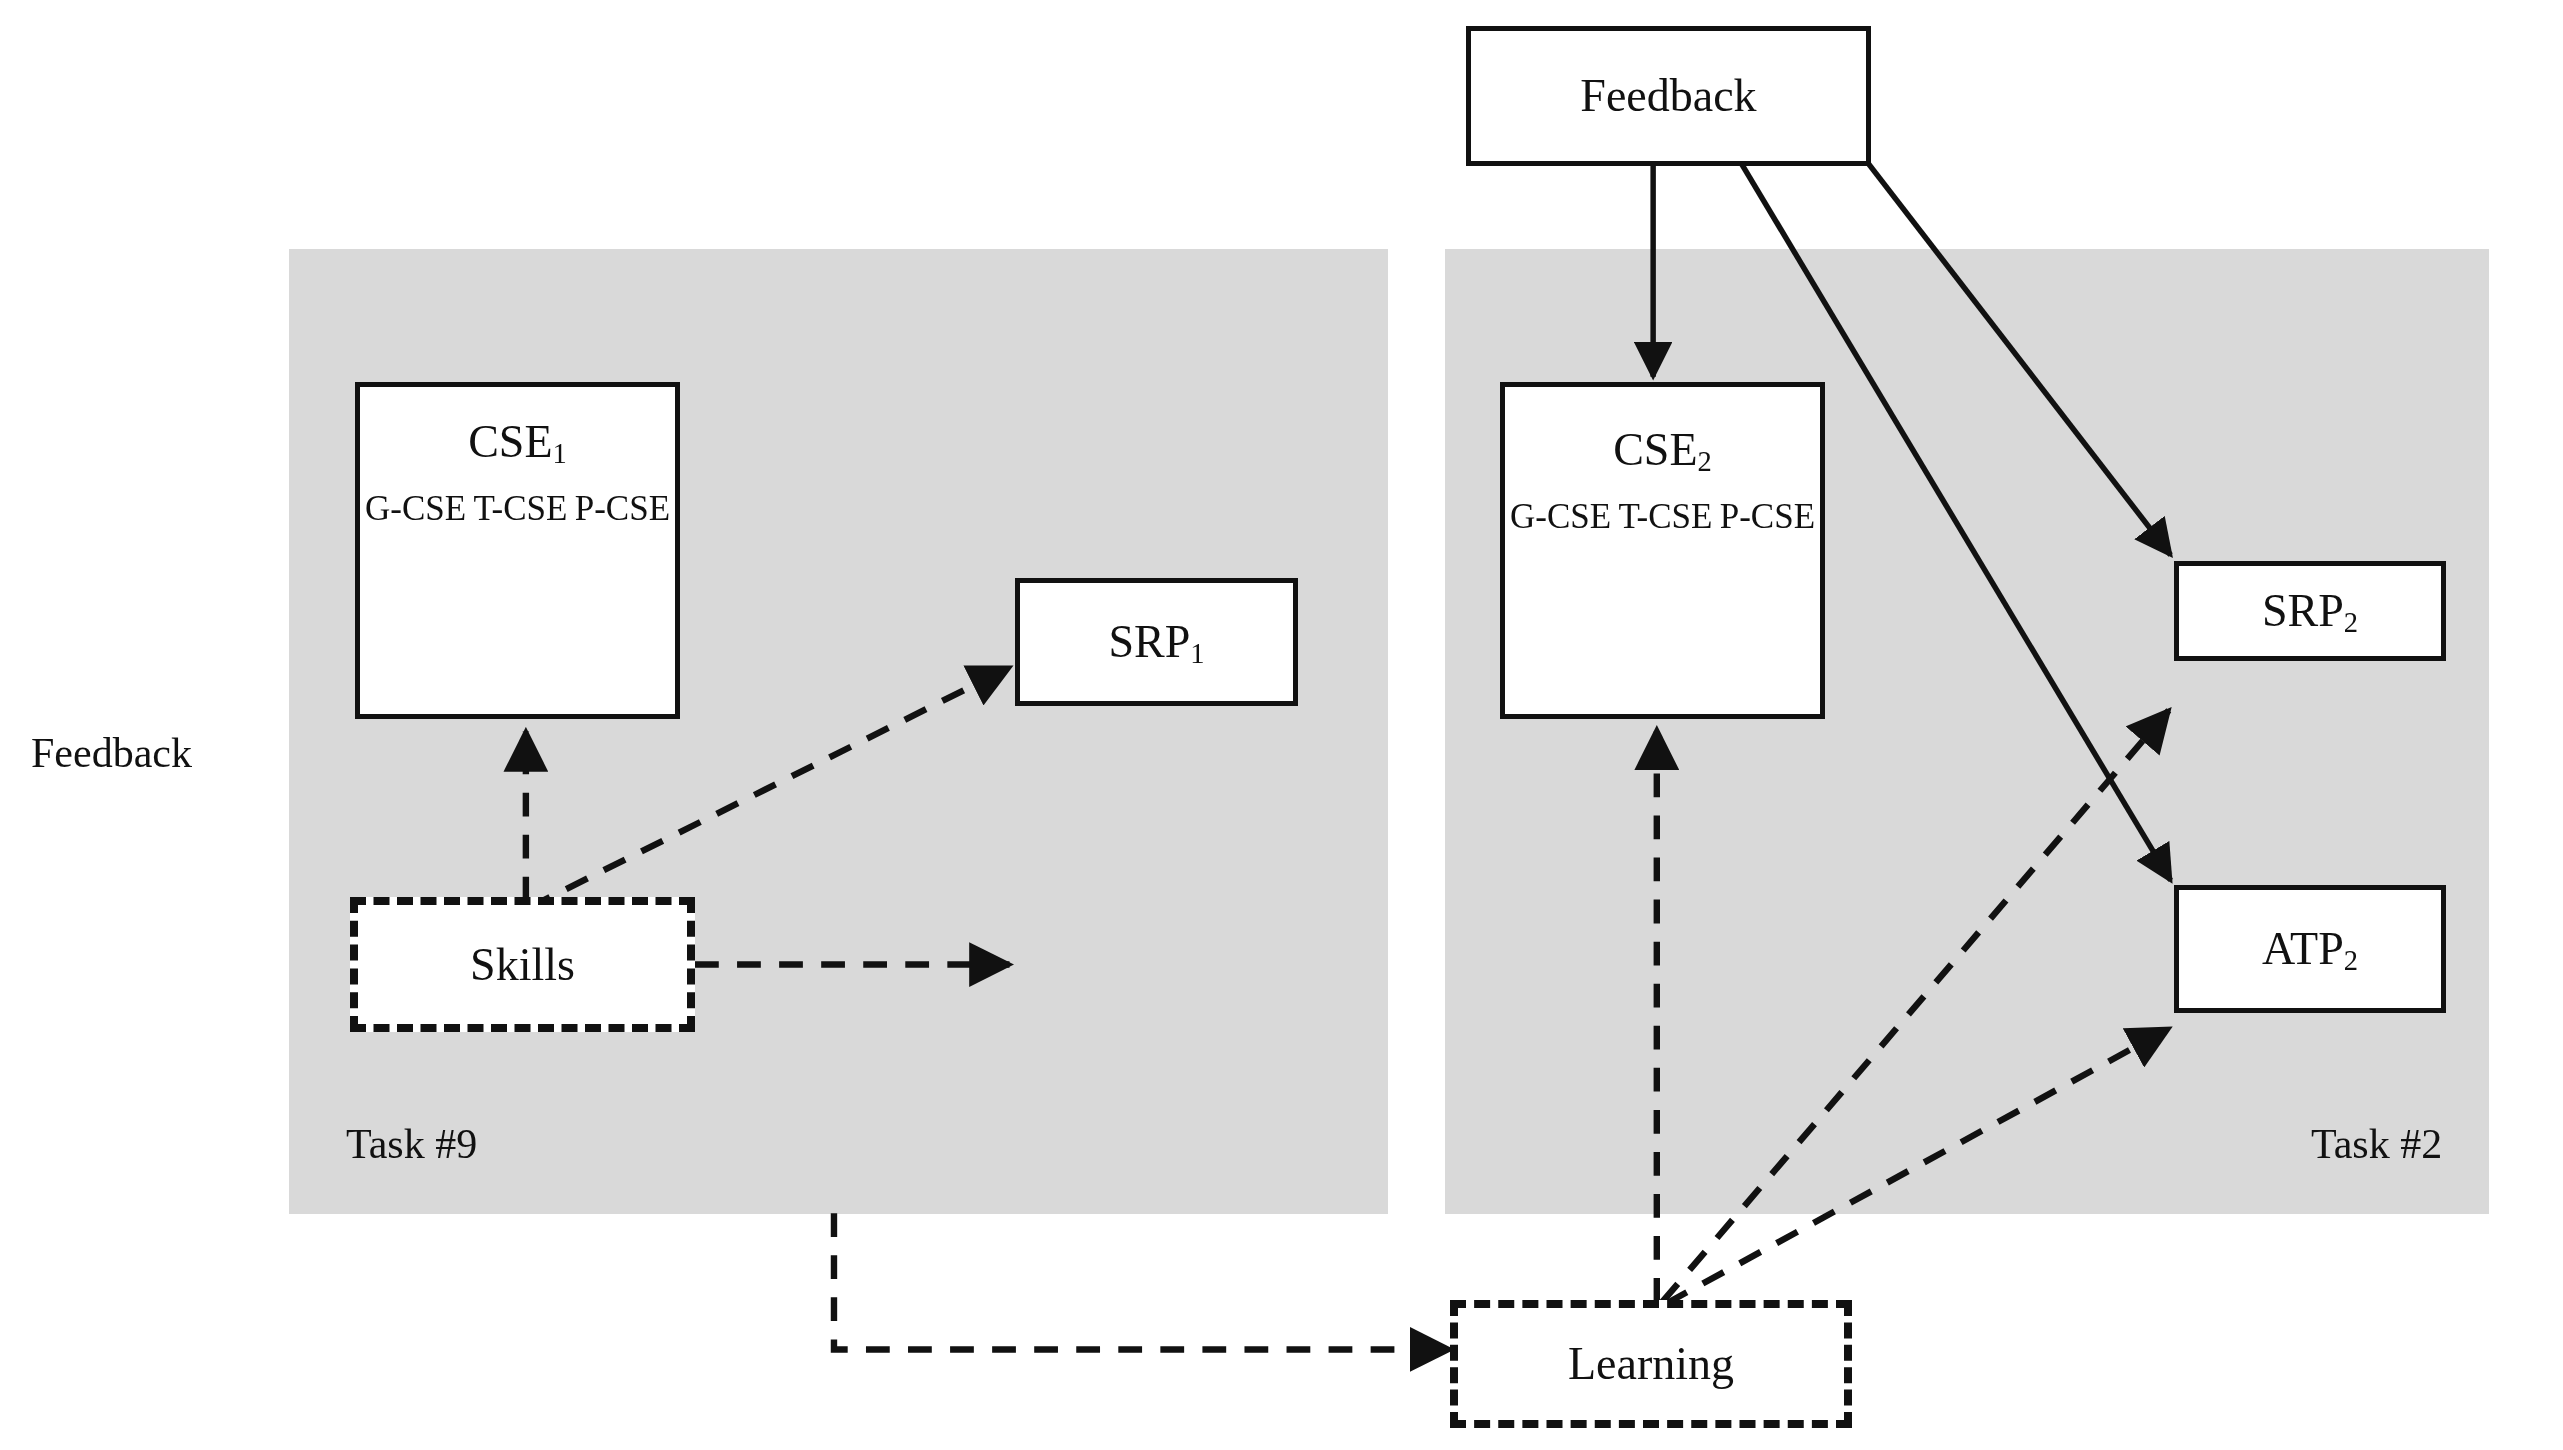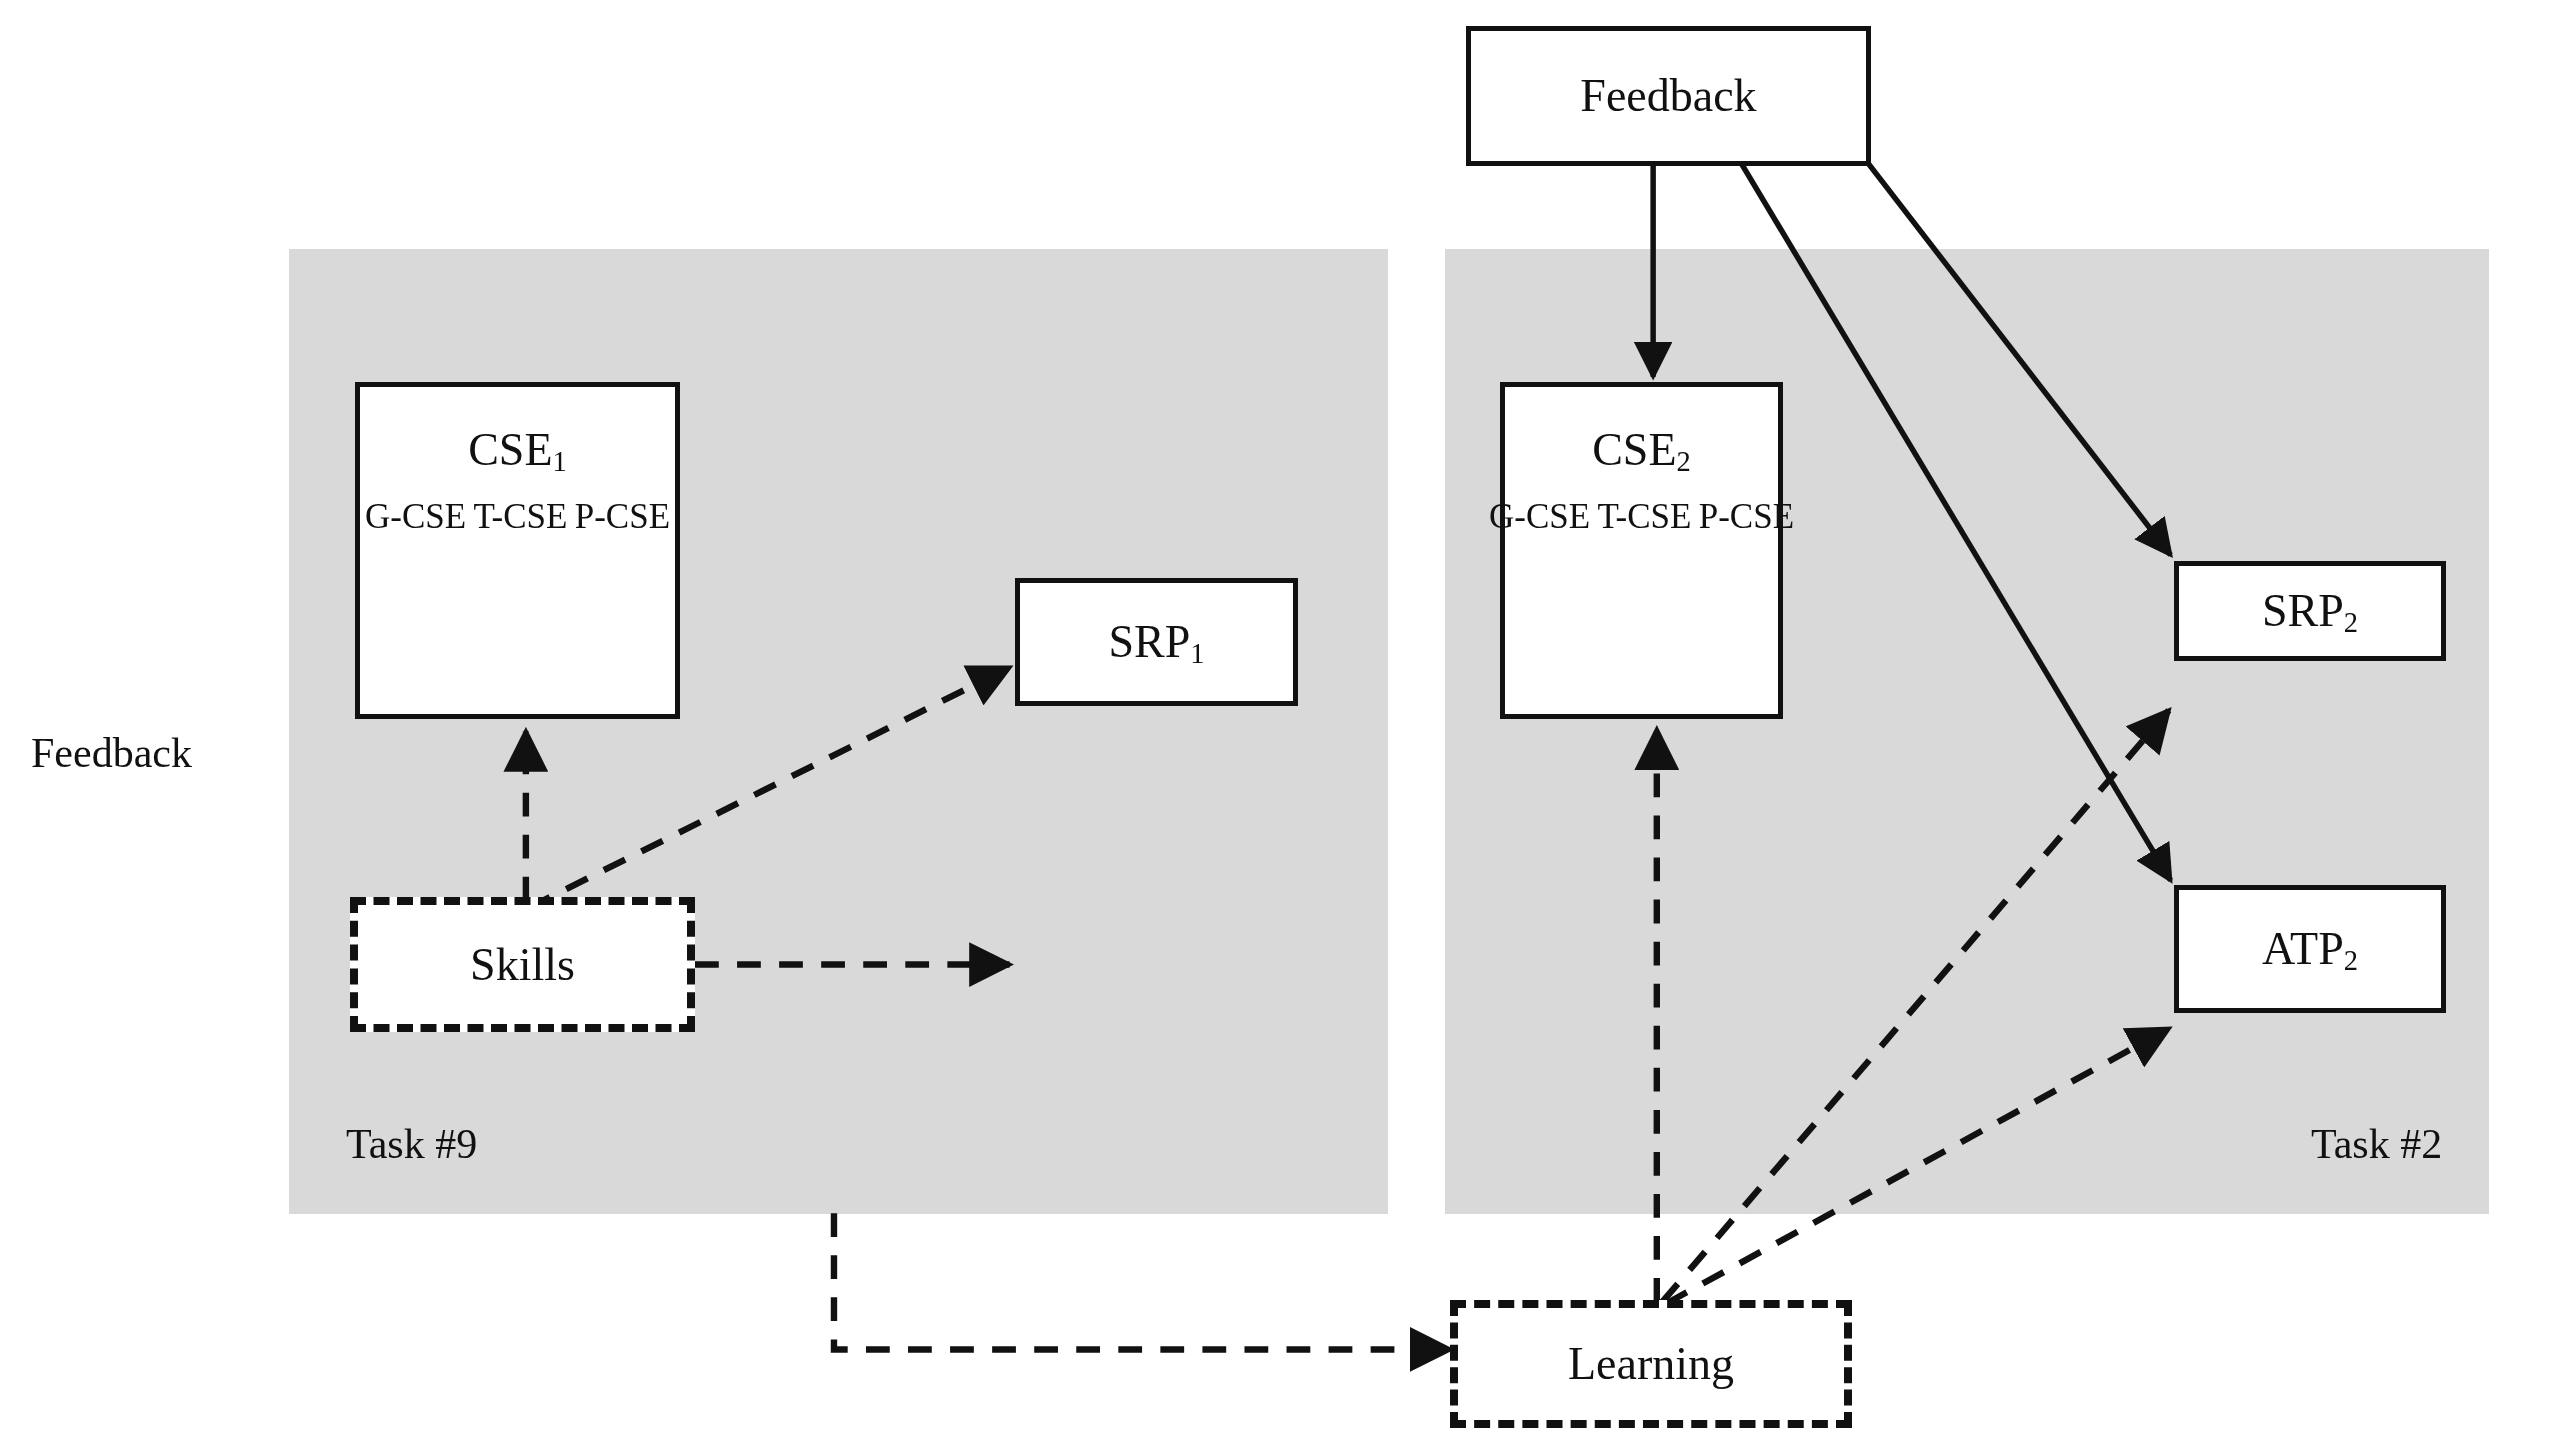--- a/index.html
+++ b/index.html
@@ -142,32 +142,32 @@
 
   <div class="side-label" style="left:31px; top:732px;">Feedback</div>
 
   <div class="panel-label" style="left:346px; top:1123px;">Task #9</div>
   <div class="panel-label" style="left:2311px; top:1123px;">Task #2</div>
 
   <div class="node solid node-center" style="left:1466px; top:25.6px; width:405px; height:140px;">
     <div class="node-title">Feedback</div>
   </div>
 
-  <div class="node solid" style="left:355px; top:382px; width:325px; height:337px; padding-top:40px;">
+  <div class="node solid" style="left:355px; top:382px; width:325px; height:337px; padding-top:32px;">
     <div class="node-title">
       <span>CSE</span><sub>1</sub>
     </div>
     <div class="node-sub-list">
       <div class="node-sub">G-CSE</div>
       <div class="node-sub">T-CSE</div>
       <div class="node-sub">P-CSE</div>
     </div>
   </div>
 
-  <div class="node solid" style="left:1500px; top:382px; width:283px; height:337px; padding-top:40px;">
+  <div class="node solid" style="left:1500px; top:382px; width:325px; height:337px; padding-top:40px;">
     <div class="node-title">
       <span>CSE</span><sub>2</sub>
     </div>
     <div class="node-sub-list">
       <div class="node-sub">G-CSE</div>
       <div class="node-sub">T-CSE</div>
       <div class="node-sub">P-CSE</div>
     </div>
   </div>
 

